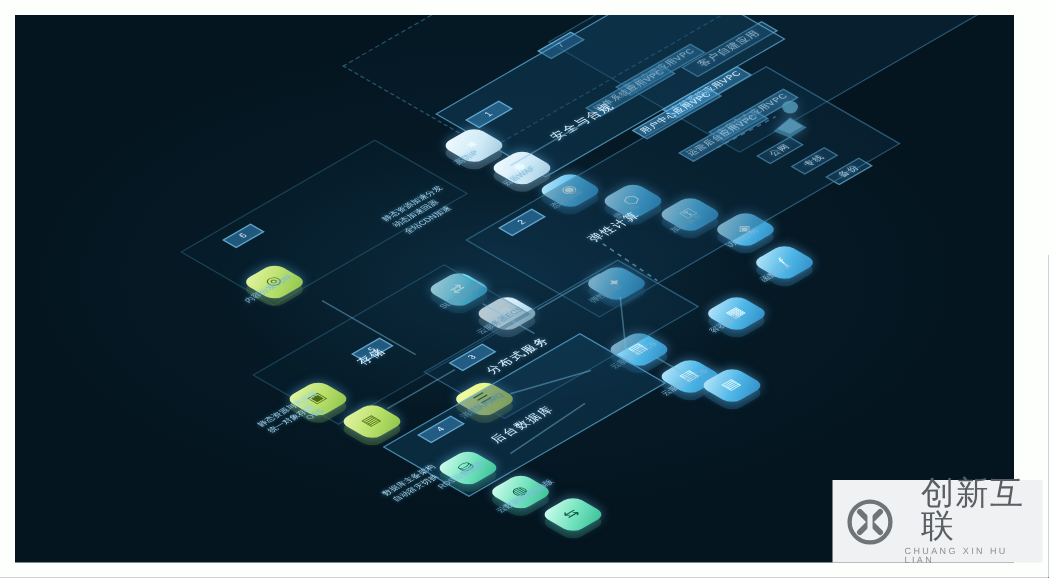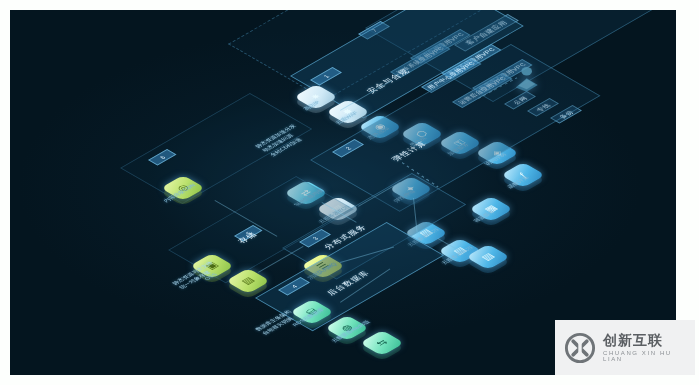--- a/index.html
+++ b/index.html
@@ -97,21 +97,21 @@
   #user{position:absolute;left:498px;top:52px;width:34px;height:34px;}
   #user svg{width:34px;height:34px;display:block;
             filter:drop-shadow(0 0 4px rgba(120,200,255,.55));}
 
   
   #watermark{position:absolute;left:555px;top:320px;width:140px;height:55px;
      background:#f0f1f2;display:flex;align-items:center;gap:6px;
      padding:0 8px;box-sizing:border-box;}
   #wm-logo{width:34px;height:34px;flex:0 0 auto;}
   #wm-text{display:flex;flex-direction:column;line-height:1;}
-  #wm-cn{font-size:14px;font-weight:bold;color:#5b5f63;letter-spacing:1px;}
+  #wm-cn{font-size:22px;font-weight:normal;color:#5b5f63;letter-spacing:1px;margin-left:11px;}
   #wm-en{font-size:6px;color:#8b9094;letter-spacing:1.6px;margin-top:3px;}
 </style>
 </head>
 <body>
 
 <div id="frame">
  <div id="canvas">
 
   <div class="plate" style="left:355px;top:18px;width:260px;height:160px;"></div>
   <div class="plate dashed" style="left:218px;top:34px;width:330px;height:122px;"></div>

